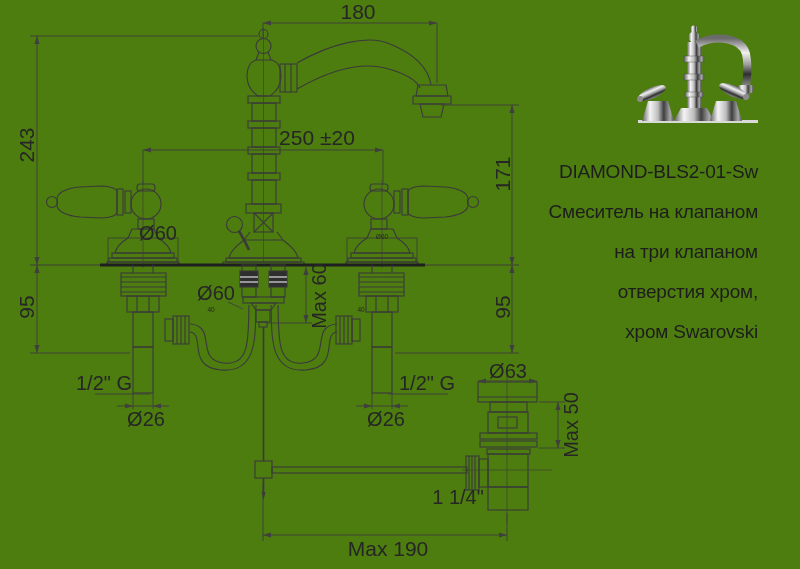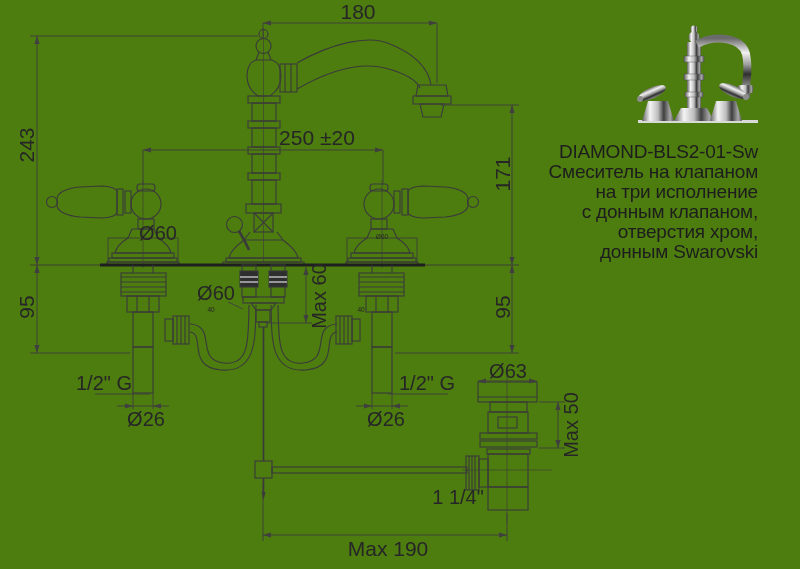--- a/index.html
+++ b/index.html
@@ -5,21 +5,21 @@
   html,body{margin:0;padding:0;background:#ffffff;}
   #stage{position:relative;width:800px;height:569px;background:#4d7c0f;overflow:hidden;
          font-family:"Liberation Sans",sans-serif;}
   #drawing{position:absolute;left:0;top:0;}
   svg text{font-family:"Liberation Sans",sans-serif;fill:#262626;}
   .dim-t{font-size:21px;}
   .dim-s{font-size:20px;}
   .dim-tiny{font-size:6.5px;}
   #info{position:absolute;top:142px;right:42px;width:300px;text-align:right;
         font-size:19px;line-height:20px;color:#1d1d1d;letter-spacing:-0.2px;}
-  #info div{white-space:nowrap;}
+  #info div{white-space:nowrap;margin-top:20px;}
 </style>
 </head>
 <body>
 
 <div id="stage">
 
 <svg id="drawing" width="800" height="569" viewBox="0 0 800 569">
   <defs>
     <linearGradient id="chrV" x1="0" y1="0" x2="1" y2="0">
       <stop offset="0" stop-color="#5f5f5f"></stop>
@@ -348,19 +348,18 @@
       <ellipse cx="733" cy="91" rx="15" ry="5.5" transform="rotate(24 733 91)" fill="url(#chrH)"></ellipse>
       <circle cx="746" cy="97" r="3" fill="#8c8c8c"></circle>
       <path d="M716,101 L736,101 L742,121 L710,121 Z" fill="url(#chrV)"></path>
     </g>
   </g>
 </svg>
 
 <div id="info">
   <div>DIAMOND-BLS2-01-Sw</div>
   <div>Смеситель на клапаном</div>
-  <div>на три исполнение</div>
-  <div>с донным клапаном,</div>
+  <div>на три клапаном</div>
   <div>отверстия хром,</div>
-  <div>донным Swarovski</div>
+  <div>хром Swarovski</div>
 </div>
 
 </div>
 
 </body></html>

